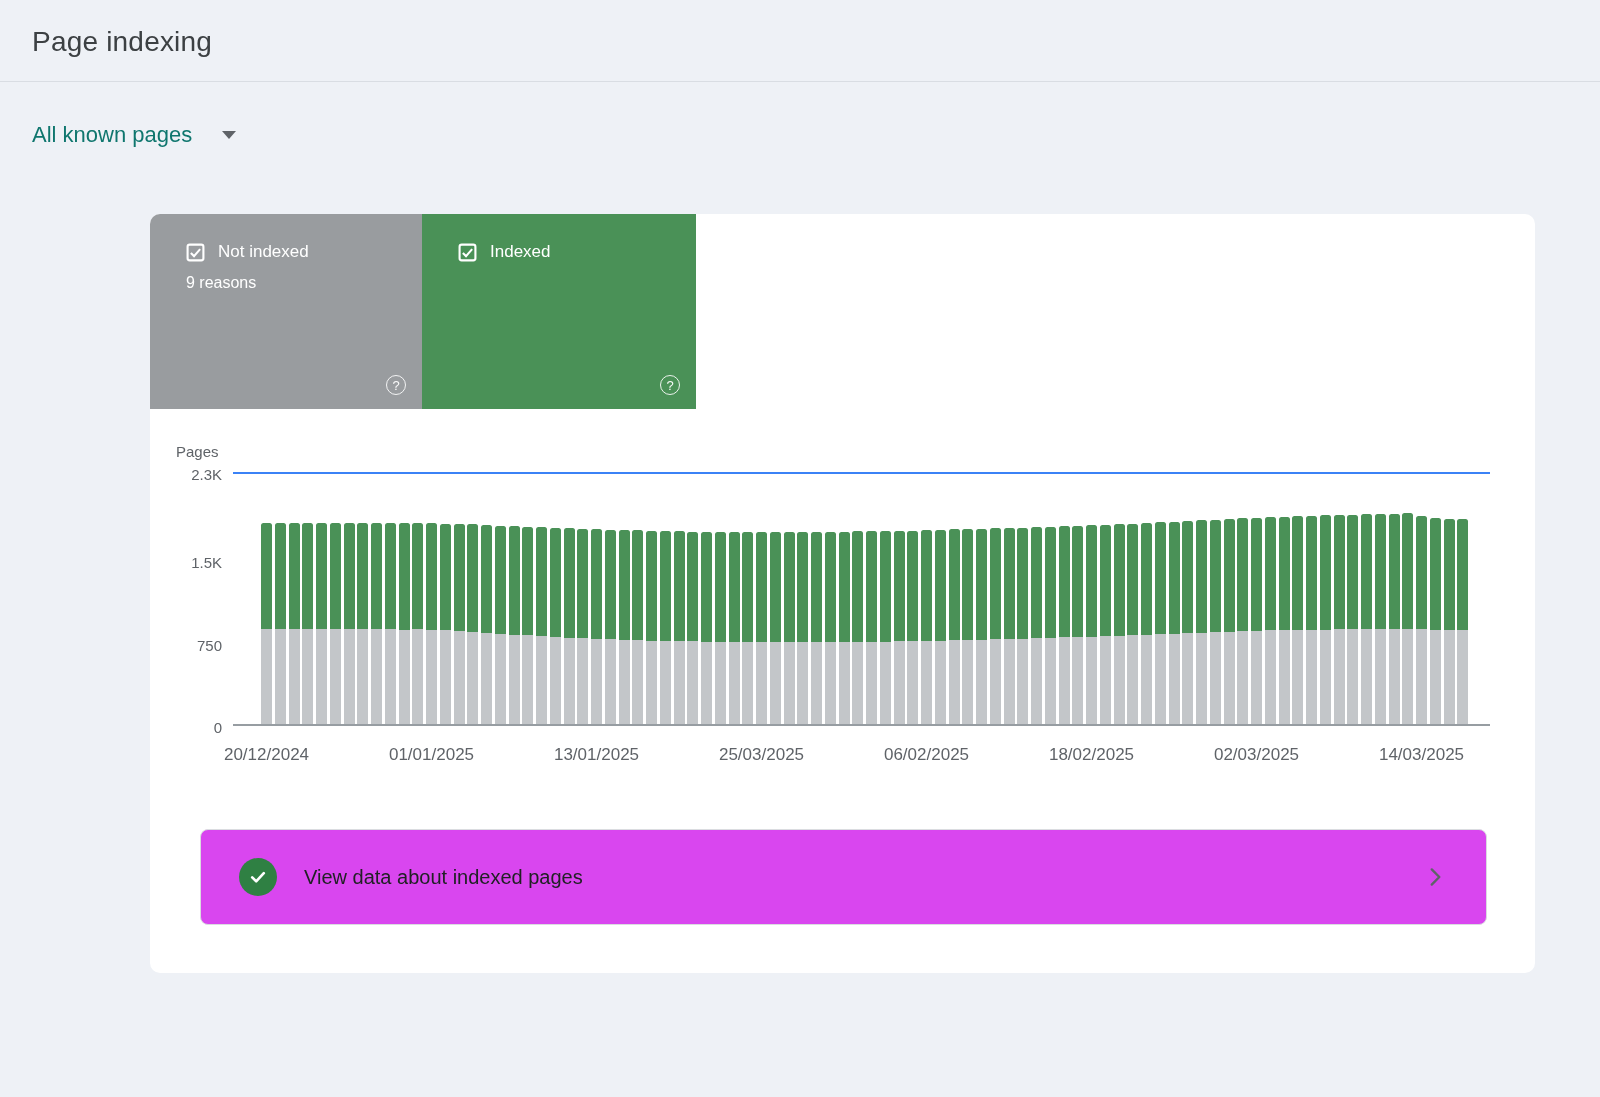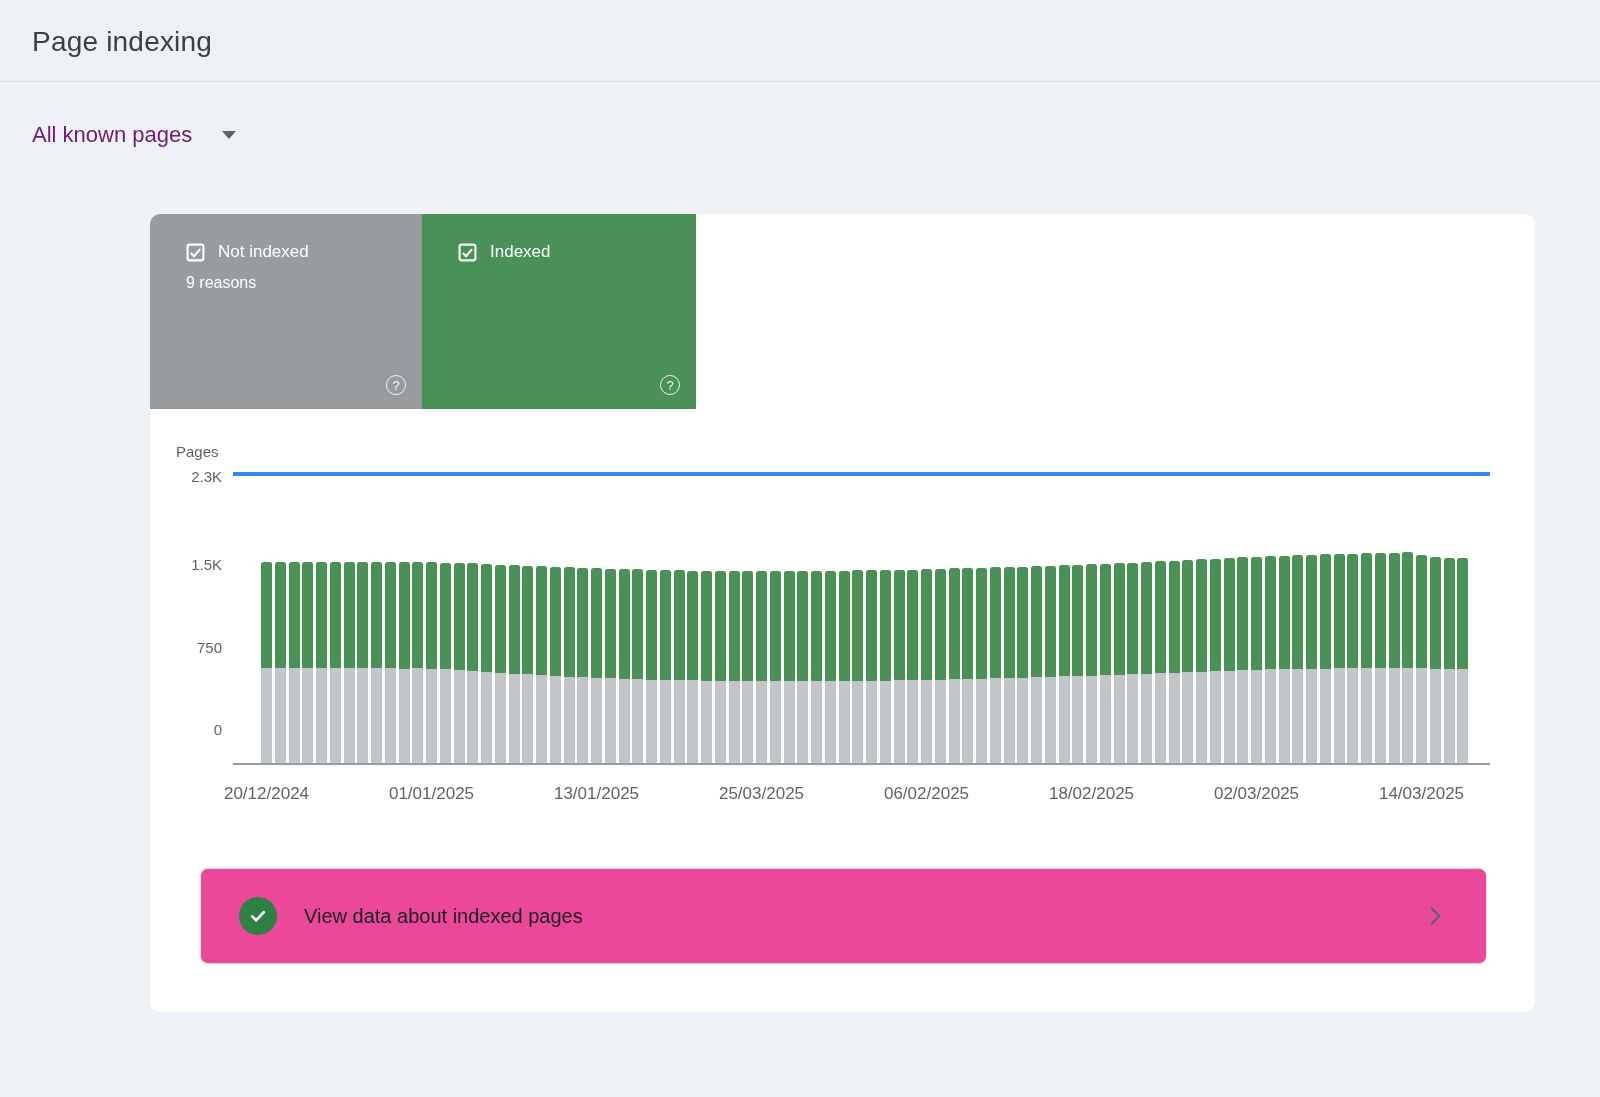--- a/index.html
+++ b/index.html
@@ -8,21 +8,21 @@
     background: #eef1f6;
     font-family: "Liberation Sans", sans-serif;
     color: #202124;
     overflow: hidden;
     position: relative;
   }
   .header { padding: 26px 32px 23px; border-bottom: 1px solid #d9dde3; }
   .title { font-size: 28px; font-weight: 500; color: #3c4043; letter-spacing: .2px; }
 
   .filter { margin: 40px 0 0 32px; display: inline-flex; align-items: center; cursor: pointer; }
-  .filter-label { font-size: 22px; color: #701a75; }
+  .filter-label { font-size: 22px; color: #0f766e; }
   .caret { width: 0; height: 0; border-left: 7px solid transparent; border-right: 7px solid transparent;
            border-top: 8px solid #5f6368; margin-left: 30px; }
 
   .card { margin: 66px 32px 0 150px; width: 1385px; background: #fff; border-radius: 10px; padding-bottom: 48px; }
 
   .tiles { display: flex; }
   .tile { width: 272px; height: 195px; padding: 28px 20px 0 36px; position: relative; color: #fff; cursor: pointer; }
   .tile.not-indexed { background: #999c9f; border-top-left-radius: 10px; }
   .tile.indexed { background: #4a9157; width: 274px; }
   .tile-head { display: flex; align-items: center; gap: 13px; font-size: 17px; font-weight: 500; }
@@ -32,32 +32,32 @@
           border: 1.5px solid rgba(255,255,255,.88); border-radius: 50%;
           display: flex; align-items: center; justify-content: center;
           font-size: 13px; color: rgba(255,255,255,.95); cursor: pointer; }
 
   .impressions { display: flex; align-items: center; gap: 18px; margin: 42px 0 0 28px; cursor: pointer; }
   .cbx { width: 20px; height: 20px; border: 2px solid #5f6368; border-radius: 2px; background: #fff; }
   .impressions-label { font-size: 20px; color: #202124; }
 
   .chart { position: relative; margin: 34px 45px 0 26px; }
   .y-axis-title { font-size: 15px; color: #5f6368; }
-  .plot { position: relative; margin-left: 57px; height: 292px; margin-top: 12px; border-top: 4px solid #3b82f6; }
+  .plot { position: relative; margin-left: 57px; height: 253px; margin-top: 12px; border-top: 2px solid #3b82f6; }
   .baseline { position: absolute; left: 0; right: 0; bottom: -1px; border-bottom: 2px solid #979da2; }
   .y-tick { position: absolute; left: -57px; width: 46px; text-align: right; font-size: 15px; color: #5f6368;
             transform: translateY(-50%); }
   .x-label { position: absolute; top: calc(100% + 20px); transform: translateX(-50%);
              font-size: 17px; color: #5f6368; white-space: nowrap; }
   .bar { position: absolute; bottom: 0; display: flex; flex-direction: column; }
   .seg { width: 100%; }
   .seg-top { border-radius: 2.5px 2.5px 0 0; }
 
   .footer-btn { margin: 104px 48px 0 50px; height: 96px; border: 1px solid #dadce0; border-radius: 8px;
-                display: flex; align-items: center; padding: 0 38px; cursor: pointer; background: #ec4899; }
+                display: flex; align-items: center; padding: 0 38px; cursor: pointer; background: #d946ef; }
   .check-circle { width: 38px; height: 38px; border-radius: 50%; background: #2f8043;
                   display: flex; align-items: center; justify-content: center; flex: none; }
   .footer-label { font-size: 20px; margin-left: 27px; color: #202124; }
   .chevron { margin-left: auto; display: flex; align-items: center; }
 </style>
 </head>
 <body>
 
 
 

